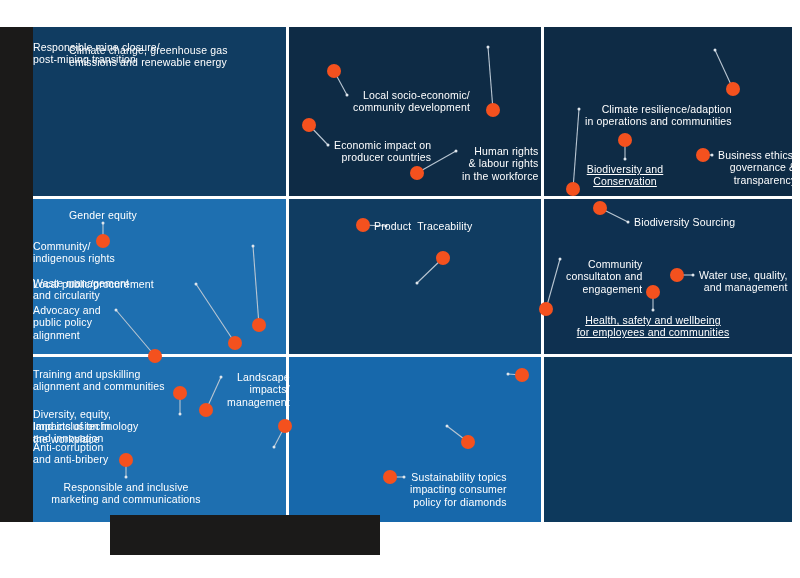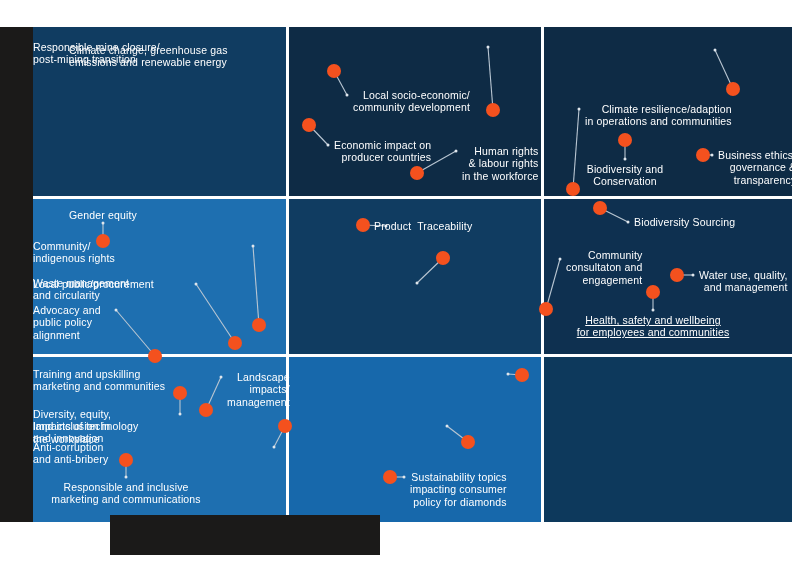--- a/index.html
+++ b/index.html
@@ -155,21 +155,21 @@
       <div class="dot" style="left: 540px; top: 162px;"></div>
       <div class="label left" style="top: 76px; left: 552px;">Climate resilience/adaption
 in operations and communities</div>
     </div>
     <div class="topic">
       <svg class="leader" width="24" height="43" style="left: 580px; top: 101px;">
         <line x1="12" y1="12" x2="12" y2="31"></line>
       </svg>
       <div class="tick" style="left: 592px; top: 132px;"></div>
       <div class="dot" style="left: 592px; top: 113px;"></div>
-      <div class="label center" style="top: 136px; left: 472px; width: 240px;">Biodiversity and
+      <div class="label center" style="top: 136px; left: 472px; width: 240px; text-decoration: underline;">Biodiversity and
 Conservation</div>
     </div>
     <div class="topic">
       <svg class="leader" width="33" height="24" style="left: 658px; top: 116px;">
         <line x1="12" y1="12" x2="21" y2="12"></line>
       </svg>
       <div class="tick" style="left: 679px; top: 128px;"></div>
       <div class="dot" style="left: 670px; top: 128px;"></div>
       <div class="label left" style="top: 122px; left: 685px;">Business ethics,
 governance &amp;
@@ -234,21 +234,21 @@
       <div class="tick" style="left: 595px; top: 195px;"></div>
       <div class="dot" style="left: 567px; top: 181px;"></div>
       <div class="label left" style="top: 189px; left: 601px;">Biodiversity Sourcing</div>
     </div>
     <div class="topic">
       <svg class="leader" width="38" height="74" style="left: 501px; top: 220px;">
         <line x1="12" y1="62" x2="26" y2="12"></line>
       </svg>
       <div class="tick" style="left: 527px; top: 232px;"></div>
       <div class="dot" style="left: 513px; top: 282px;"></div>
-      <div class="label left" style="top: 222px; left: 533px;">Community
+      <div class="label left" style="top: 231px; left: 533px;">Community
 consultaton and
 engagement</div>
     </div>
     <div class="topic">
       <svg class="leader" width="40" height="24" style="left: 632px; top: 236px;">
         <line x1="12" y1="12" x2="28" y2="12"></line>
       </svg>
       <div class="tick" style="left: 660px; top: 248px;"></div>
       <div class="dot" style="left: 644px; top: 248px;"></div>
       <div class="label left" style="top: 242px; left: 666px;">Water use, quality,
@@ -301,21 +301,21 @@
       <div class="label center" style="top: 454px; left: -27px; width: 240px;">Responsible and inclusive
 marketing and communications</div>
     </div>
     <div class="topic">
       <svg class="leader" width="38" height="25" style="left: 463px; top: 335px;">
         <line x1="26" y1="13" x2="12" y2="12"></line>
       </svg>
       <div class="tick" style="left: 475px; top: 347px;"></div>
       <div class="dot" style="left: 489px; top: 348px;"></div>
       <div class="label right" style="top: 341px; left: 0px; width: 469px;">Training and upskilling
-marketing and communities</div>
+alignment and communities</div>
     </div>
     <div class="topic">
       <svg class="leader" width="45" height="40" style="left: 402px; top: 387px;">
         <line x1="33" y1="28" x2="12" y2="12"></line>
       </svg>
       <div class="tick" style="left: 414px; top: 399px;"></div>
       <div class="dot" style="left: 435px; top: 415px;"></div>
       <div class="label right" style="top: 393px; left: 0px; width: 408px;">Impacts of technology
 and innovation</div>
     </div>

